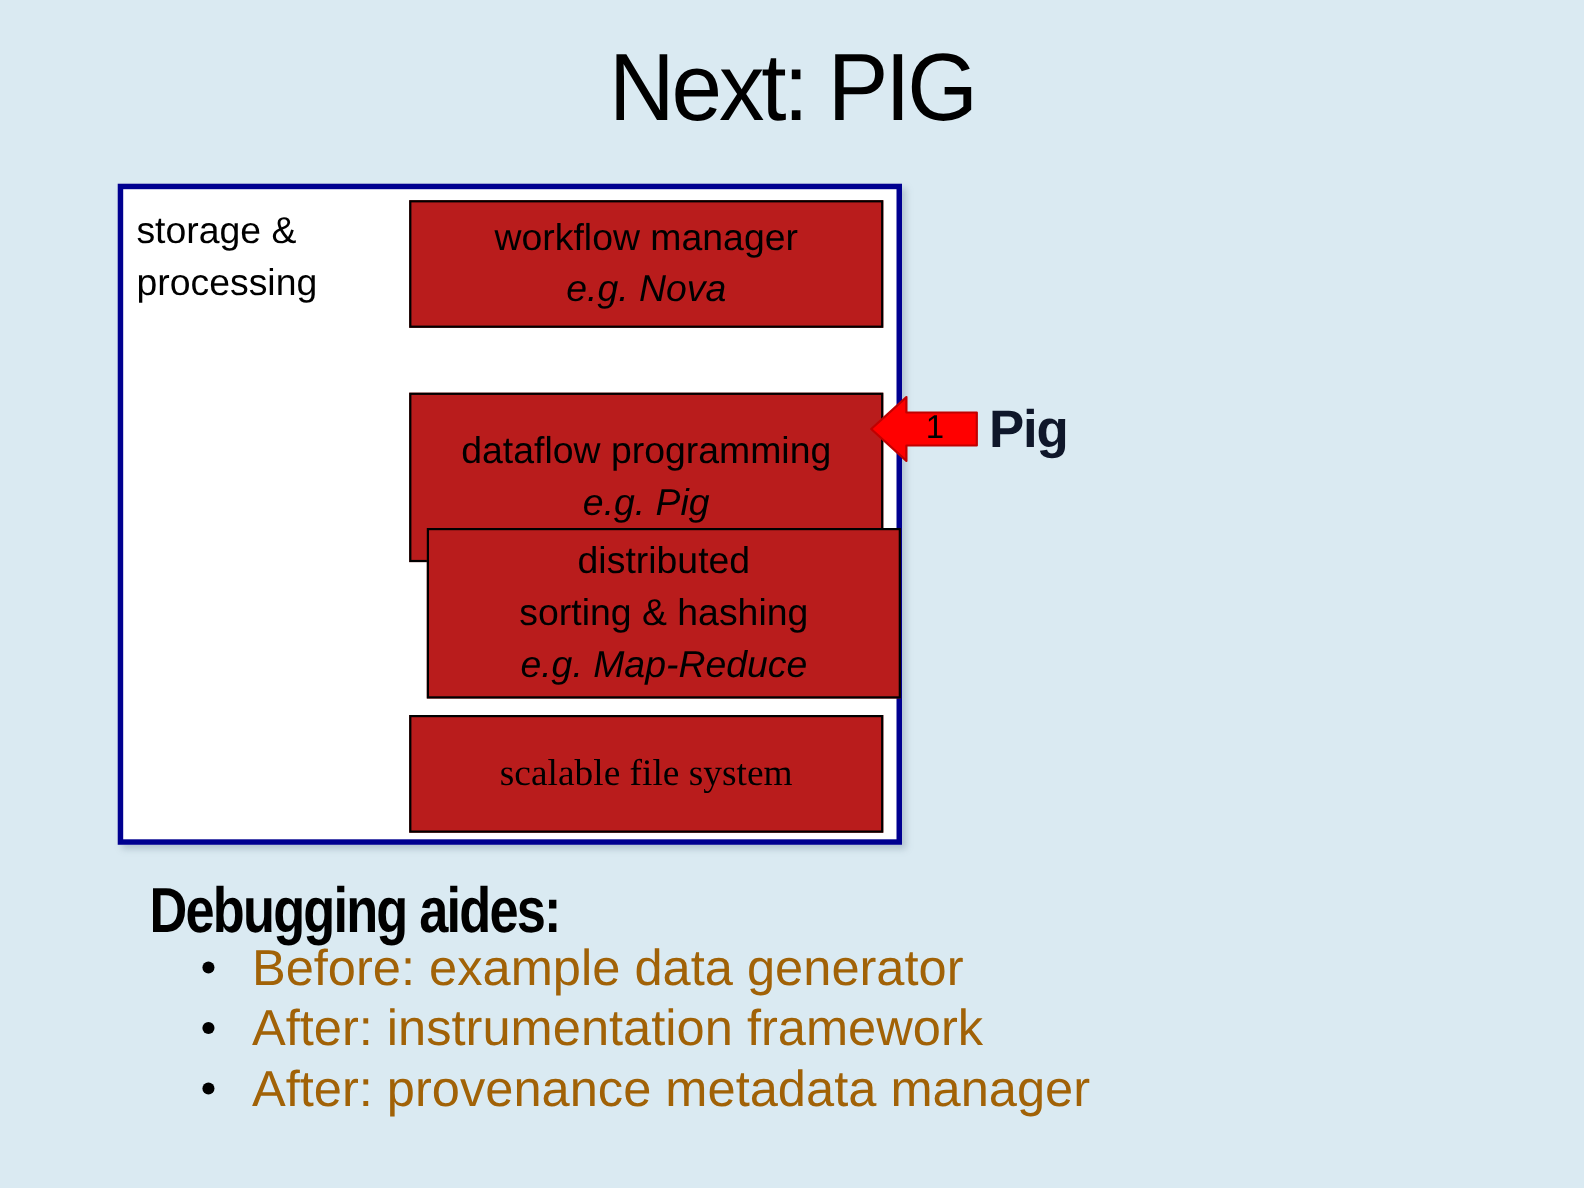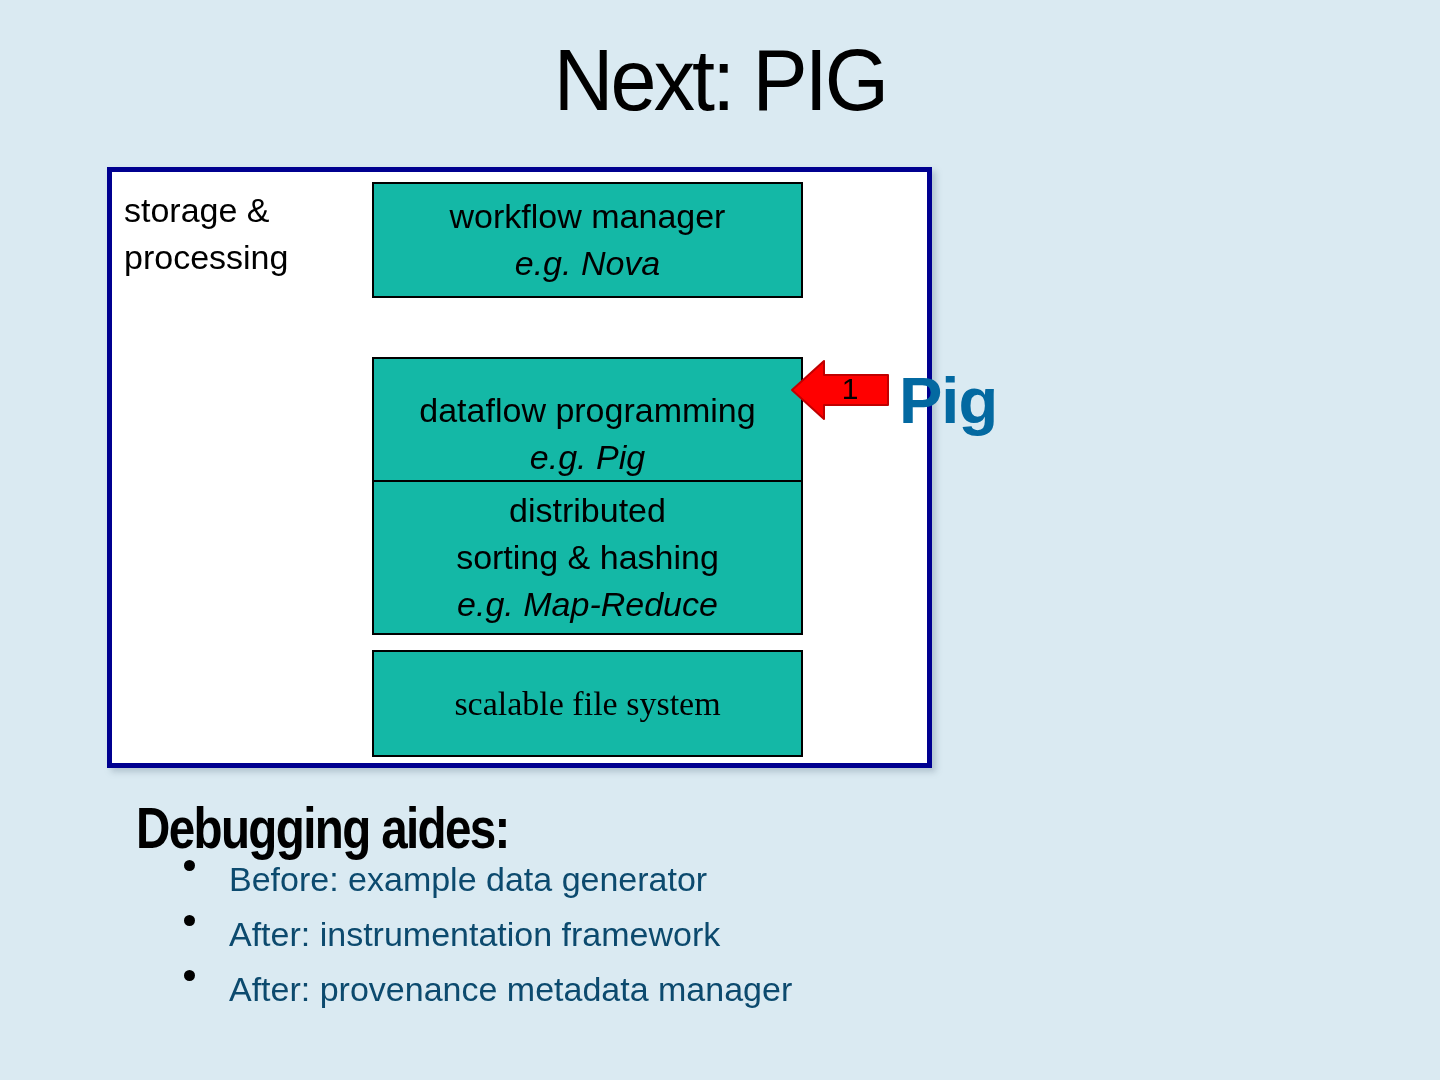--- a/index.html
+++ b/index.html
@@ -24,53 +24,53 @@
     font-size: 87px;
     font-weight: 500;
     letter-spacing: -3px;
     color: #000000;
     transform: scaleX(0.95);
   }
   .diagram {
     position: absolute;
     left: 107px;
     top: 167px;
-    width: 825px;
+    width: 713px;
     height: 601px;
     background: #ffffff;
     border: 5px solid #000090;
     box-shadow: 4px 4px 6px rgba(110, 130, 145, 0.35);
   }
   .diagram-label {
     position: absolute;
     left: 12px;
     top: 15px;
     width: 235px;
     font-size: 34px;
     line-height: 47px;
     color: #000000;
   }
   .stack-box {
     position: absolute;
     left: 260px;
     width: 431px;
-    background: #14b8a6;
+    background: #b91c1c;
     border: 2px solid #000000;
     display: flex;
     flex-direction: column;
     align-items: center;
     justify-content: center;
     text-align: center;
     color: #000000;
     font-size: 34px;
     line-height: 47px;
   }
   .box-1 { top: 10px;  height: 116px; }
   .box-2 { top: 141px; height: 154px; margin-top: 44px; }
-  .box-3 { top: 308px; height: 155px; }
+  .box-3 { top: 308px; height: 155px; margin-left: 16px; }
   .box-4 { top: 478px; height: 107px; font-family: Liberation Serif, serif; }
   .box-line { display: block; }
   .example { font-style: italic; }
   .arrow-svg {
     position: absolute;
     left: 789px;
     top: 358px;
     width: 102px;
     height: 64px;
     z-index: 5;
@@ -82,23 +82,23 @@
     width: 44px;
     text-align: center;
     font-size: 30px;
     color: #000000;
     z-index: 6;
   }
   .pig-label {
     position: absolute;
     left: 899px;
     top: 363px;
-    font-size: 65px;
+    font-size: 48px;
     font-weight: bold;
-    color: #0369a1;
+    color: #0f172a;
     letter-spacing: -1px;
   }
   .debug-heading {
     position: absolute;
     left: 136px;
     top: 794px;
     font-size: 58px;
     font-weight: bold;
     letter-spacing: -2px;
     color: #000000;
@@ -107,24 +107,25 @@
     white-space: nowrap;
   }
   .bullet-list {
     position: absolute;
     left: 184px;
     top: 860px;
     list-style: none;
   }
   .bullet-item {
     display: flex;
+    align-items: center;
     height: 38px;
     margin-bottom: 17px;
-    font-size: 34px;
-    color: #0c4a6e;
+    font-size: 46px;
+    color: #a16207;
     white-space: nowrap;
   }
   .bullet-dot {
     flex: 0 0 auto;
     width: 11px;
     height: 11px;
     border-radius: 50%;
     background: #000000;
     margin-right: 34px;
   }

